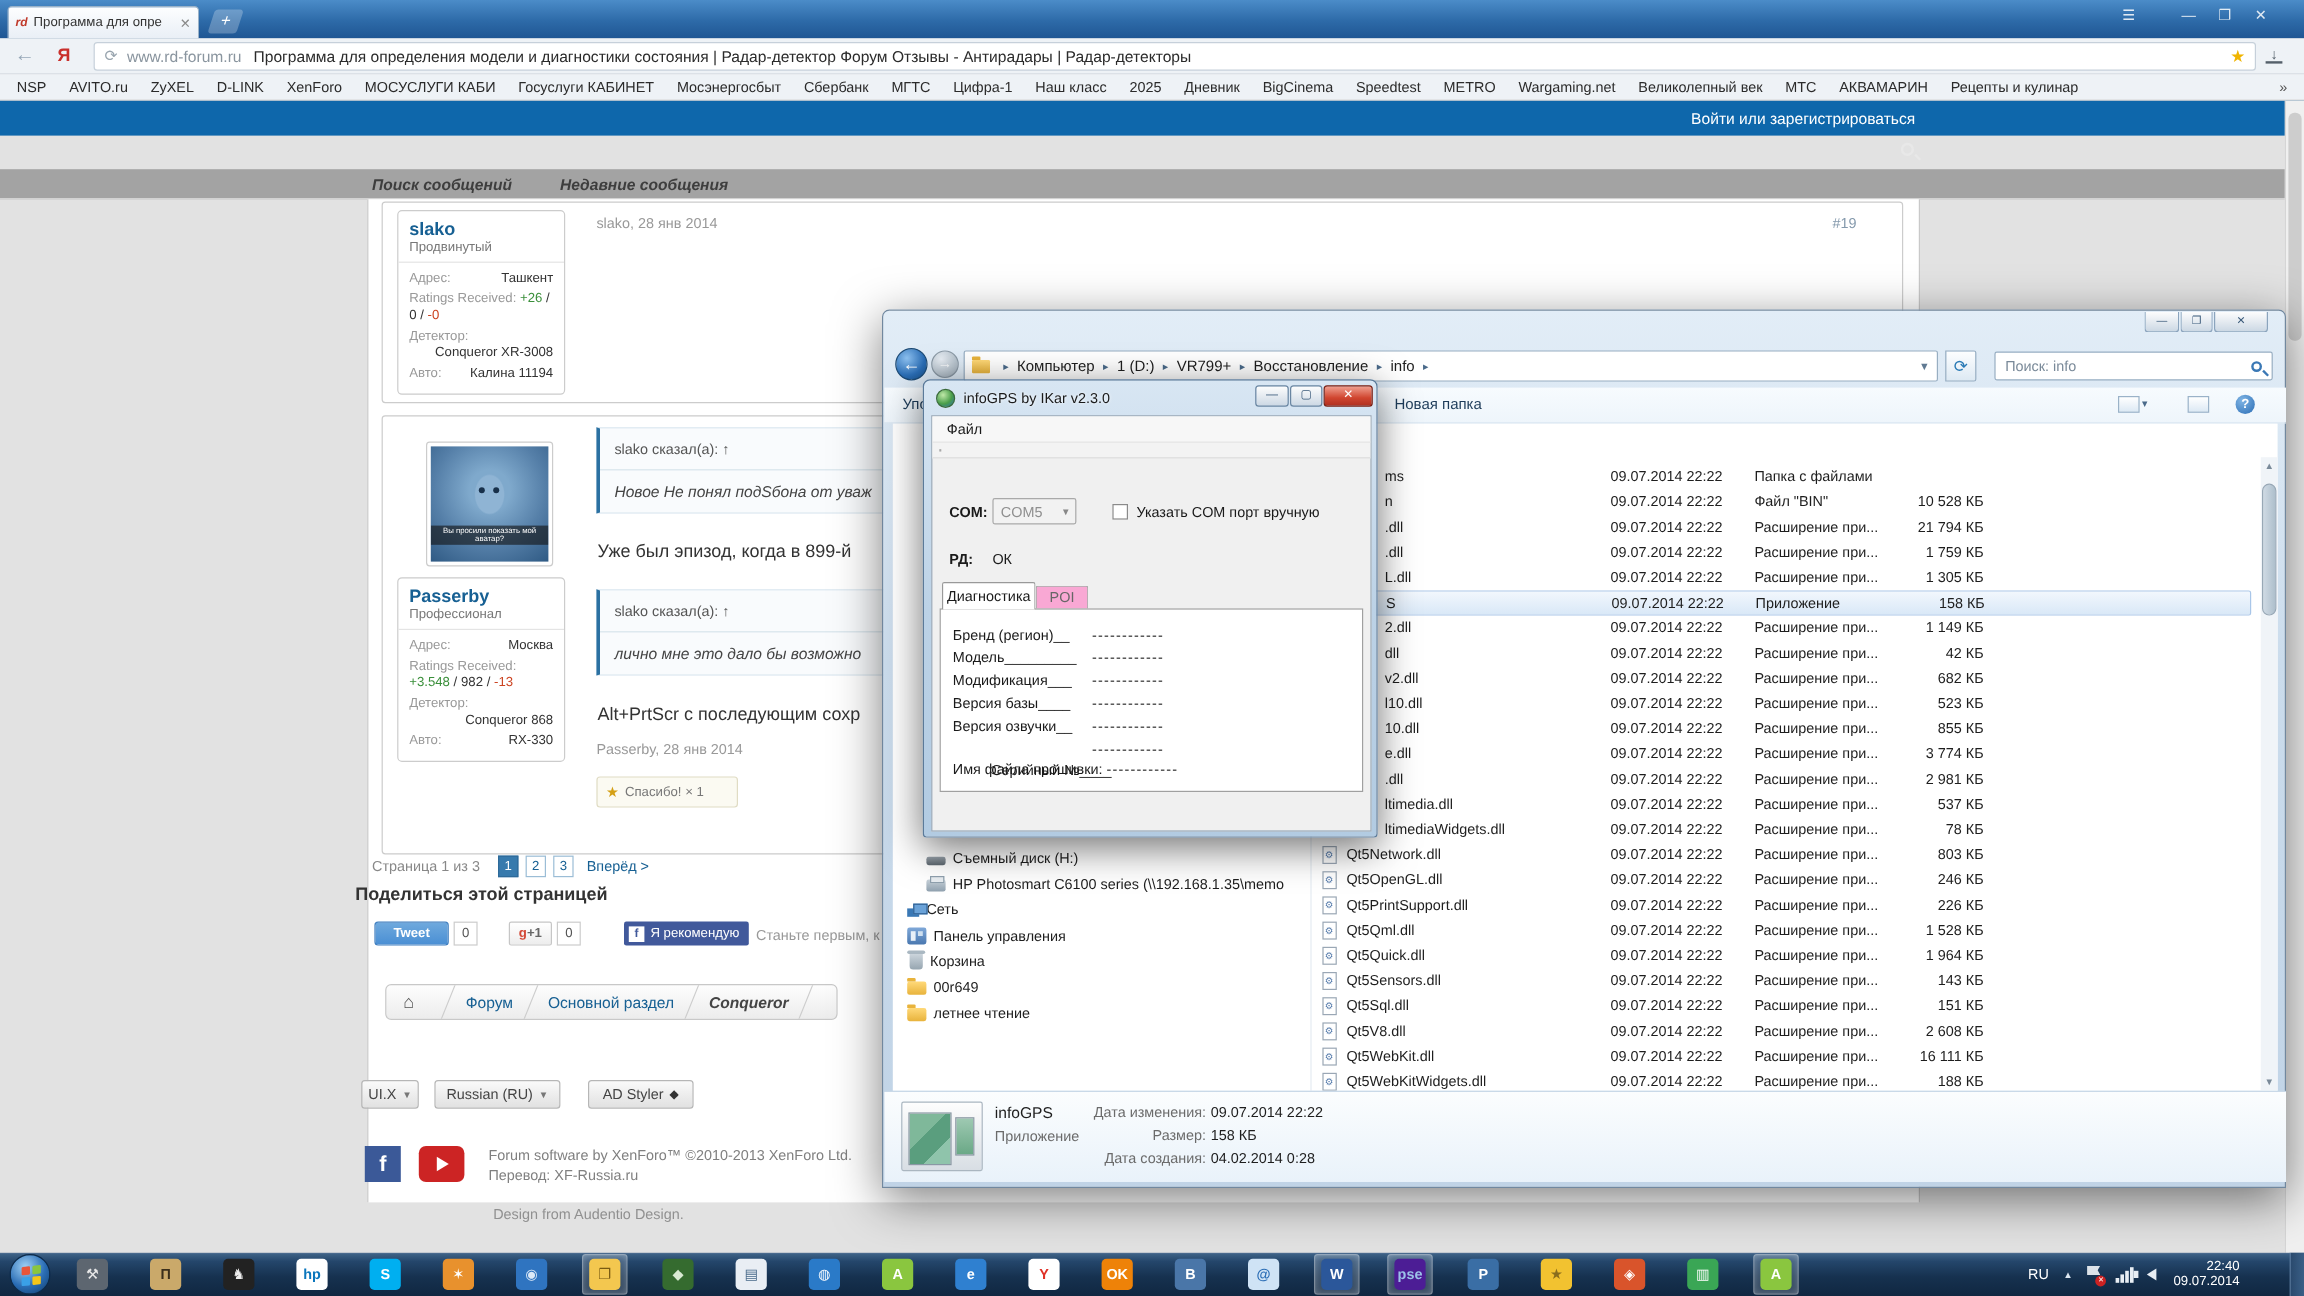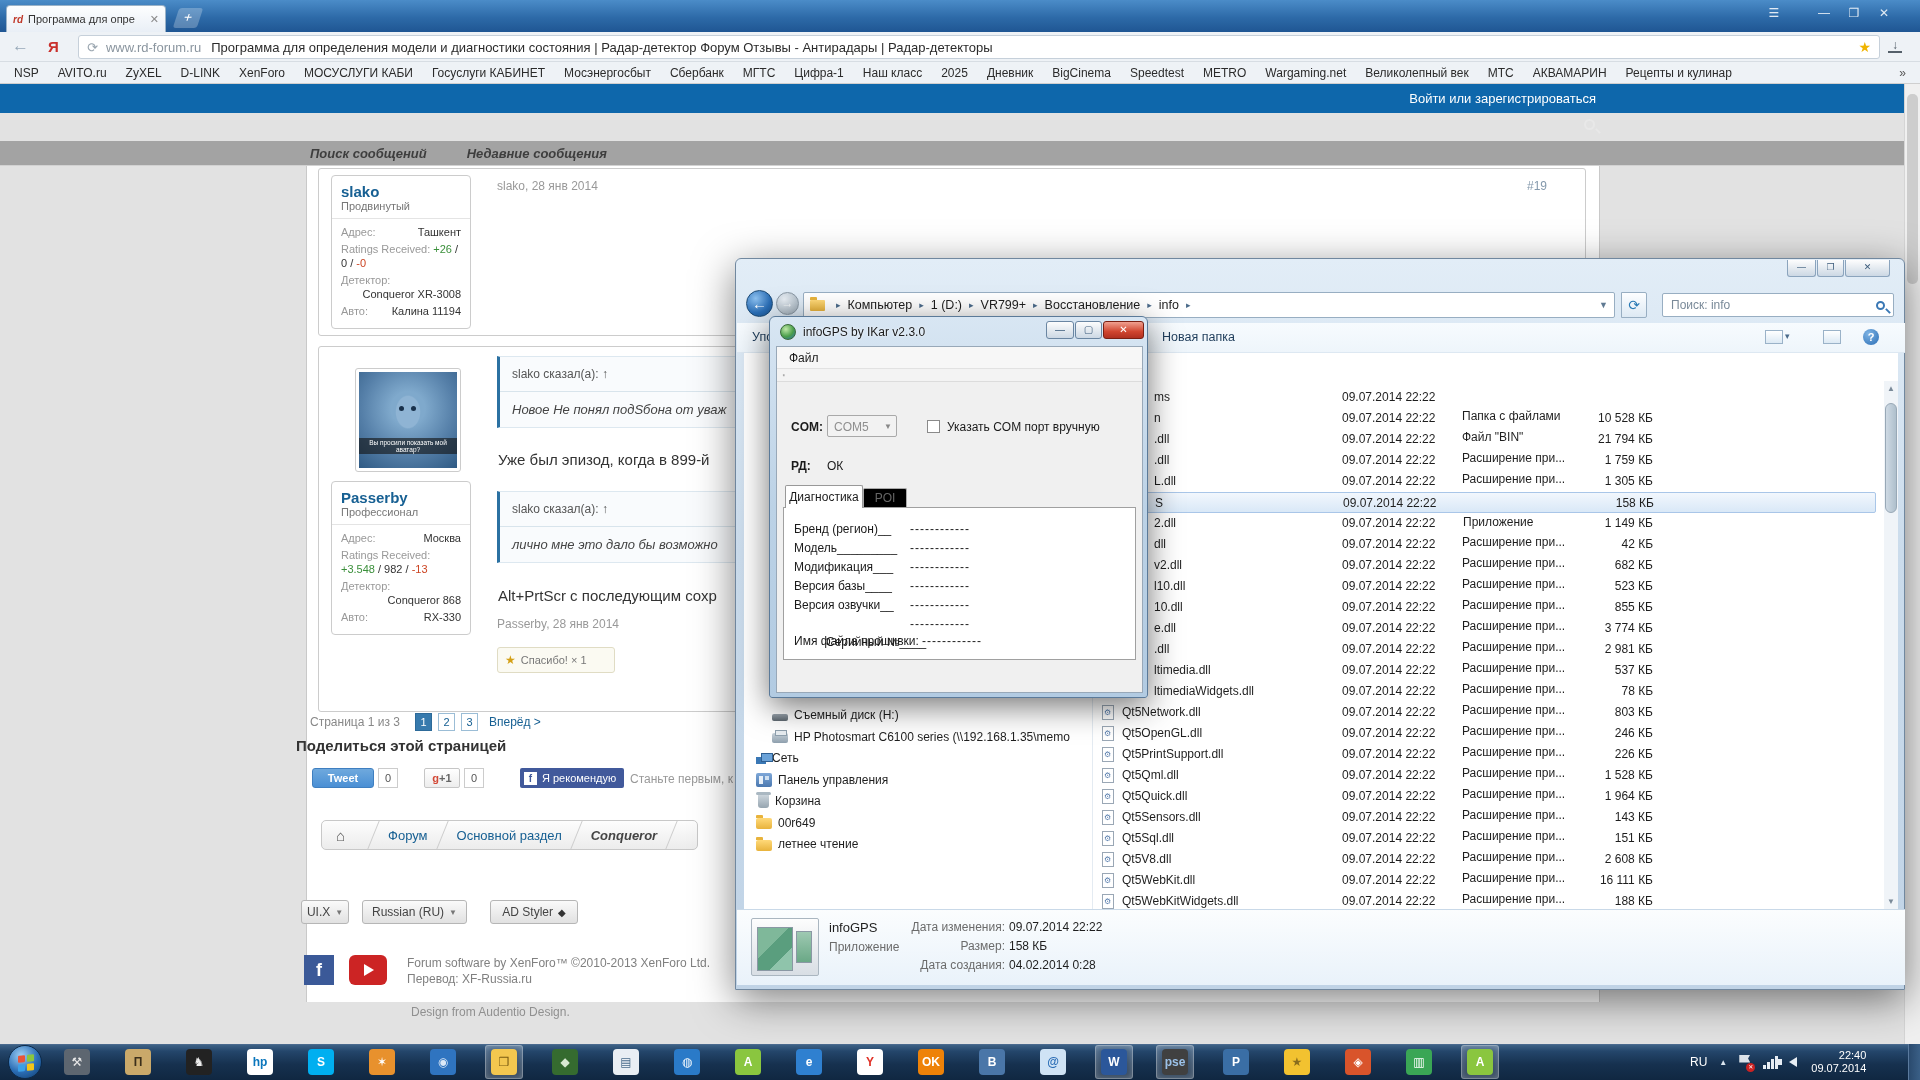--- a/index.html
+++ b/index.html
@@ -208,21 +208,21 @@
   .ti.folder:before { content:""; position:absolute; left:0; top:-3px; width:7px; height:3px; background:#e8b33c; border-radius:1px 1px 0 0; }
 
   #file-list { position:absolute; left:360px; top:122px; width:788px; height:528px; overflow:hidden; font-size:12px; color:#1e1e1e; }
   .frow { position:absolute; left:0; width:780px; height:21px; line-height:21px; }
   .frow.sel { background:linear-gradient(180deg,#f2f7fd,#d9e8f7); border:1px solid #a9c6e8; border-radius:2px; }
   .f-ic { position:absolute; left:6px; top:3px; width:12px; height:15px; background:#fff; border:1px solid #9aa7b5; }
   .f-ic:after { content:"⚙"; position:absolute; left:1px; top:2px; font-size:8px; color:#5a7fae; line-height:10px; }
   .f-name { position:absolute; left:26px; white-space:nowrap; }
   .f-name.frag { left:58px; }
   .f-date { position:absolute; left:246px; }
-  .f-type { position:absolute; left:366px;margin-top:19px; }
+  .f-type { position:absolute; left:366px; }
   .f-size { position:absolute; left:470px; width:87px; text-align:right; }
 
   #ex-scroll { position:absolute; left:1148px; top:122px; width:14px; height:528px; background:#f0f4f8; }
   #ex-scroll .ar { position:absolute; left:0; width:14px; height:15px; color:#7a8a99; font-size:8px; text-align:center; line-height:15px; }
   #ex-scroll .thumb { position:absolute; left:1px; top:22px; width:12px; height:110px;
     background:linear-gradient(90deg,#cfdae4,#aebfcc); border-radius:6px; border:1px solid #98a8b6; }
 
   #ex-details { position:absolute; left:1px; top:650px; width:1168px; height:76px;
     background:linear-gradient(180deg,#fbfdfe,#e9f2fa); border-top:1px solid #c9d9e8; }
   #det-icon { position:absolute; left:14px; top:8px; width:68px; height:58px;
@@ -256,21 +256,21 @@
   .dlg-val { position:absolute; font-size:12px; color:#1a1a1a; }
   #dlg-combo { position:absolute; left:50px; top:68px; width:70px; height:22px; background:#f2f2f2;
     border:1px solid #a9a9a9; border-radius:2px; }
   #dlg-combo .cv { position:absolute; left:6px; top:4px; font-size:12px; color:#8f8f8f; }
   #dlg-combo .ca { position:absolute; right:4px; top:6px; font-size:8px; color:#888; }
   #dlg-check { position:absolute; left:150px; top:73px; width:13px; height:13px; background:#fff; border:1px solid #8a8a8a; }
   #dlg-checklabel { position:absolute; left:170px; top:73px; font-size:12px; color:#1a1a1a; }
   .dlg-tab { position:absolute; font-size:12px; text-align:center; }
   #tab-diag { left:8px; top:138px; width:78px; height:23px; background:#fff; border:1px solid #999;
     border-bottom:none; border-radius:2px 2px 0 0; color:#1a1a1a; line-height:22px; z-index:2; }
-  #tab-poi { left:86px; top:141px; width:44px; height:20px; background:#000000; border:1px solid #aaa;
+  #tab-poi { left:86px; top:141px; width:44px; height:20px; background:#f9a8d4; border:1px solid #aaa;
     border-bottom:none; border-radius:2px 2px 0 0; color:#666; line-height:19px; }
   #dlg-panel { position:absolute; left:6px; top:160px; width:353px; height:153px; background:#fff; border:1px solid #a0a0a0; }
   .fld-label { position:absolute; left:10px; font-size:12px; color:#1a1a1a; }
   .fld-dash { position:absolute; left:126px; font-size:12px; color:#1a1a1a; letter-spacing:1px; }
   #dlg-status { position:absolute; left:4px; top:318px; width:357px; height:25px; background:#f0f0f0;
     border:1px solid #b0b0b0; }
   #dlg-status .st { position:absolute; left:7px; top:4px; font-size:12px; color:#1a1a1a; }
   #dlg-status .grip { position:absolute; right:2px; bottom:2px; font-size:8px; color:#999; }
 
   
@@ -831,21 +831,21 @@
       <div class="tb-slot">
         <div class="tb-glyph" style="background: rgb(74, 118, 168); color: rgb(255, 255, 255);">В</div>
       </div>
       <div class="tb-slot">
         <div class="tb-glyph" style="background: rgb(207, 227, 245); color: rgb(42, 109, 181);">@</div>
       </div>
       <div class="tb-slot open">
         <div class="tb-glyph" style="background: rgb(43, 87, 154); color: rgb(255, 255, 255);">W</div>
       </div>
       <div class="tb-slot open">
-        <div class="tb-glyph" style="background: #404040; color: rgb(155, 193, 232);">pse</div>
+        <div class="tb-glyph" style="background: #4c1d95; color: rgb(155, 193, 232);">pse</div>
       </div>
       <div class="tb-slot">
         <div class="tb-glyph" style="background: rgb(58, 110, 165); color: rgb(255, 255, 255);">P</div>
       </div>
       <div class="tb-slot">
         <div class="tb-glyph" style="background: rgb(242, 194, 48); color: rgb(138, 109, 29);">★</div>
       </div>
       <div class="tb-slot">
         <div class="tb-glyph" style="background: rgb(217, 84, 43); color: rgb(255, 255, 255);">◈</div>
       </div>

